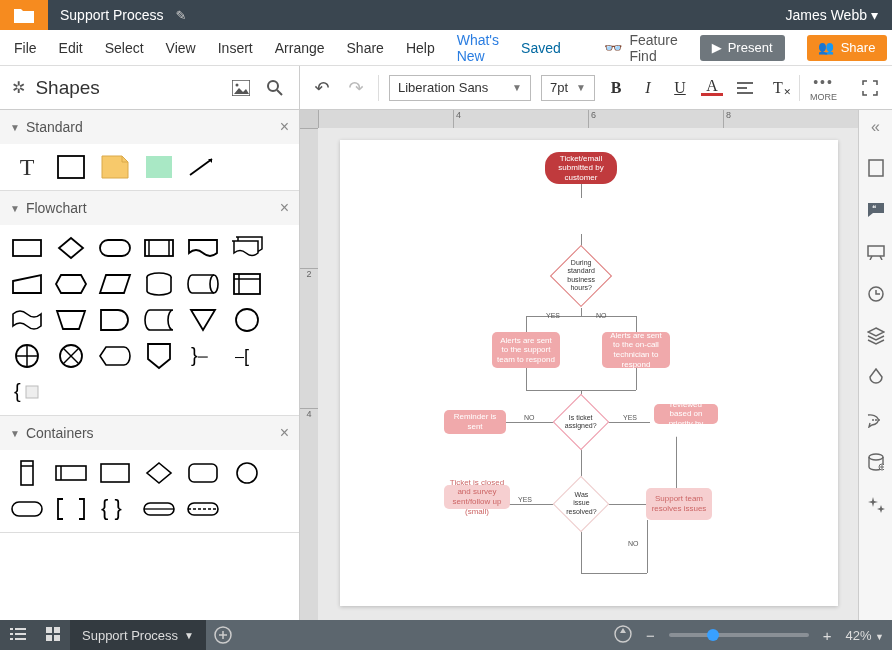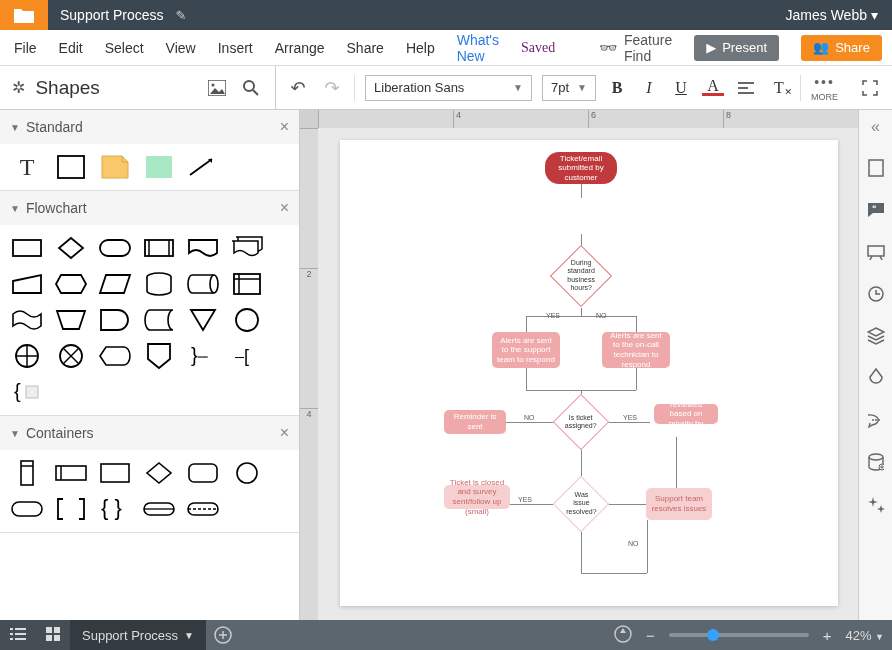--- a/index.html
+++ b/index.html
@@ -10,37 +10,37 @@
   .titlebar .folder { width: 48px; height: 30px; background: #f68b1f; display: flex; align-items: center; justify-content: center; }
   .titlebar .doctitle { padding: 0 12px; font-size: 14px; }
   .titlebar .pencil { color: #ccc; font-size: 13px; }
   .titlebar .spacer { flex: 1; }
   .titlebar .user { padding: 0 14px; font-size: 14px; display: flex; align-items: center; gap: 4px; }
 
   
   .menubar { height: 36px; background: #fff; display: flex; align-items: center; padding: 0 14px; gap: 22px; border-bottom: 1px solid #ddd; font-size: 14px; color: #333; }
   .menubar .menuitem { cursor: pointer; }
   .menubar .wn { color: #2a7de1; }
-  .menubar .saved { color: #701a75; font-family: Liberation Serif, serif; }
+  .menubar .saved { color: #0369a1; }
   .menubar .mspacer { flex: 1; }
   .menubar .ff { display: flex; align-items: center; gap: 6px; color: #555; }
   .menubar .btn { height: 26px; padding: 0 12px; border-radius: 3px; display: flex; align-items: center; gap: 6px; font-size: 13px; cursor: pointer; }
   .menubar .present { background: #6f777d; color: #fff; }
   .menubar .share { background: #f68b1f; color: #fff; }
 
   
   .toolbar { height: 44px; background: #fff; border-bottom: 1px solid #ccc; display: flex; align-items: center; }
   .toolbar .left { width: 300px; display: flex; align-items: center; padding: 0 12px; gap: 10px; border-right: 1px solid #ccc; height: 100%; }
   .toolbar .gear { font-size: 16px; color: #555; }
   .toolbar .shapeslabel { font-size: 19px; color: #333; font-weight: 500; }
   .toolbar .lspace { flex: 1; }
   .toolbar .icbtn { width: 24px; height: 24px; display: flex; align-items: center; justify-content: center; color: #555; cursor: pointer; }
   .toolbar .right { flex: 1; display: flex; align-items: center; padding: 0 10px; gap: 10px; }
   .toolbar .sel { height: 26px; border: 1px solid #bbb; background: #fff; padding: 0 8px; display: flex; align-items: center; gap: 8px; font-size: 13px; color: #333; }
-  .toolbar .sel.font { width: 167px; justify-content: space-between; }
+  .toolbar .sel.font { width: 142px; justify-content: space-between; }
   .toolbar .txtbtn { font-family: Georgia, serif; font-size: 16px; color: #333; width: 22px; text-align: center; cursor: pointer; }
   .toolbar .bold { font-weight: bold; }
   .toolbar .ital { font-style: italic; }
   .toolbar .und { text-decoration: underline; }
   .toolbar .more { display:flex; flex-direction:column; align-items:center; font-size:9px; color:#666; gap:2px; cursor:pointer; }
   .toolbar .rspace { flex: 1; }
 
   
   .main { flex: 1; display: flex; min-height: 0; }
 

